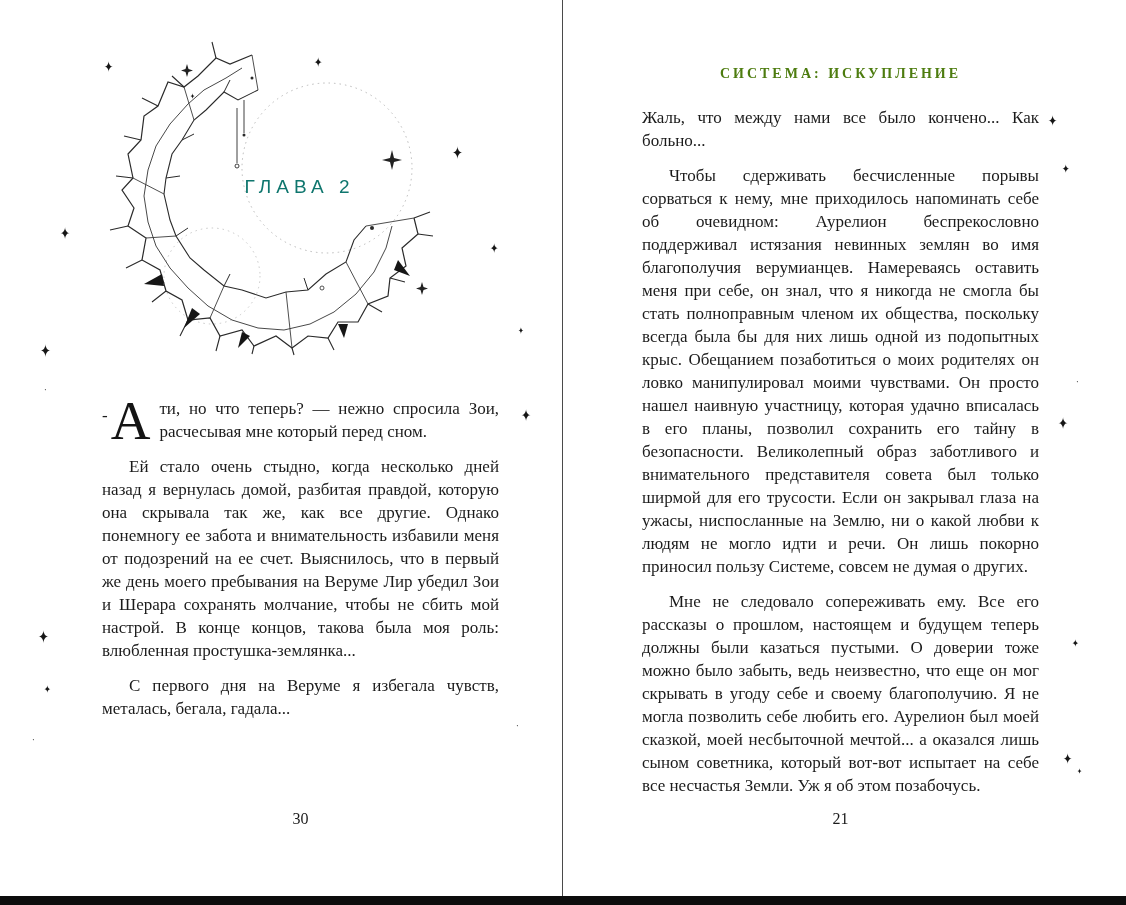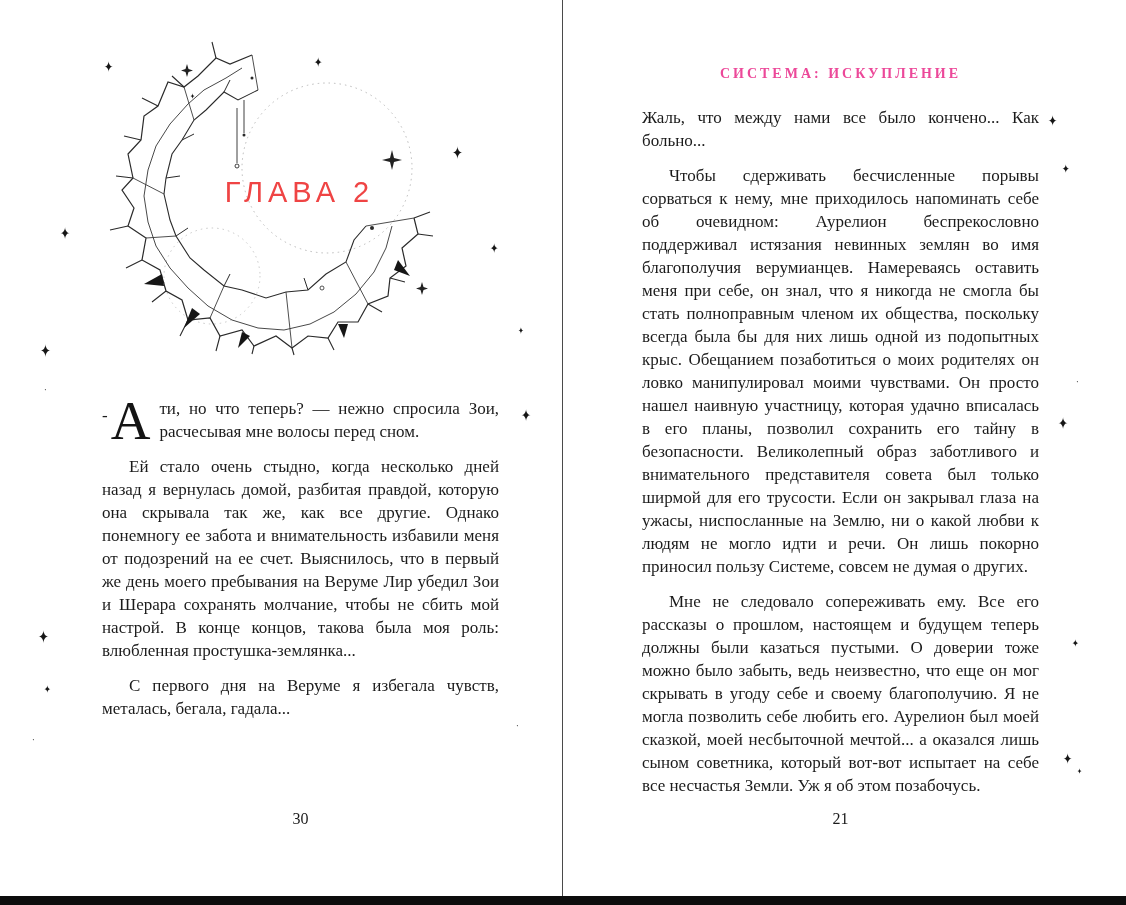--- a/index.html
+++ b/index.html
@@ -13,40 +13,40 @@
   .page-left { left: 0; width: 562px; }
   .page-right { left: 563px; width: 563px; }
   .gutter { position: absolute; left: 562px; top: 0; width: 1px; height: 896px; background: #4a4a4a; }
   .bottom-bar { position: absolute; left: 0; top: 896px; width: 1126px; height: 9px; background: #0d0d0d; }
 
   .chapter-art { position: absolute; left: 92px; top: 38px; width: 360px; height: 318px; }
   .chapter-art svg { position: absolute; left: 0; top: 0; }
   .chapter-title {
     position: absolute; left: 100px; top: 138px; width: 215px; text-align: center;
     font-family: "Liberation Sans", "DejaVu Sans", sans-serif;
-    font-size: 29px; font-weight: 400; letter-spacing: 5px; color: #ef4444; white-space: nowrap;
+    font-size: 19px; font-weight: 400; letter-spacing: 5px; color: #0f766e; white-space: nowrap;
   }
 
   .text-block { position: absolute; width: 421px; font-size: 17px; line-height: 23px; text-align: justify; }
   .left-text { left: 90px; top: 385px; }
   .right-text { left: 67px; top: 94px; }
   .para { margin: 12px; padding: 0; }
   .indent { text-indent: 27px; }
 
   .dropcap-wrap { float: left; display: flex; align-items: flex-start; margin: 2px 9px 0 0; }
   .dc-dash { font-size: 17px; line-height: 17px; padding-top: 8px; margin-right: 3px; }
   .dc-letter { font-size: 55px; line-height: 44px; font-weight: 400; color: #141414; }
 
   .page-number { position: absolute; width: 421px; text-align: center; font-size: 16px; top: 810px; color: #1b1b1b; }
   .pn-left { left: 90px; }
   .pn-right { left: 67px; text-align: center; }
 
   .running-head {
     position: absolute; left: 67px; top: 66px; width: 421px; text-align: center;
-    font-size: 14px; font-weight: 700; letter-spacing: 3px; color: #ec4899;
+    font-size: 14px; font-weight: 700; letter-spacing: 3px; color: #4d7c0f;
   }
 
   .star-field { position: absolute; left: 0; top: 0; width: 1126px; height: 905px; pointer-events: none; }
   .star { position: absolute; display: block; color: #161616; line-height: 1; transform: scaleY(1.35); }
 </style>
 </head>
 <body>
 
 <div class="spread">
 
@@ -89,21 +89,21 @@
         <path d="M95 26 L96.5 31 L101 32.5 L96.5 34 L95 39 L93.5 34 L89 32.5 L93.5 31 Z" fill="#222222"></path>
       </svg>
       <div class="chapter-title">ГЛАВА 2</div>
     </div>
 
     <div class="text-block left-text">
       <p class="para">
         <span class="dropcap-wrap">
           <span class="dc-dash">-</span>
           <span class="dc-letter">А</span>
-        </span><span>ти, но что теперь? — нежно спросила Зои, расчесывая мне волосы перед сном.</span>
+        </span><span>ти, но что теперь? — нежно спросила Зои, расчесывая мне который перед сном.</span>
       </p>
       <p class="para indent">Ей стало очень стыдно, когда несколько дней назад я вернулась домой, разбитая правдой, которую она скрывала так же, как все другие. Однако понемногу ее забота и внимательность избавили меня от подозрений на ее счет. Выяснилось, что в первый же день моего пребывания на Веруме Лир убедил Зои и Шерара сохранять молчание, чтобы не сбить мой настрой. В конце концов, такова была моя роль: влюбленная простушка-землянка...</p>
       <p class="para indent">С первого дня на Веруме я избегала чувств, металась, бегала, гадала...</p>
     </div>
 
     <div class="page-number pn-left">30</div>
   </div>
 
   <div class="gutter"></div>
 

